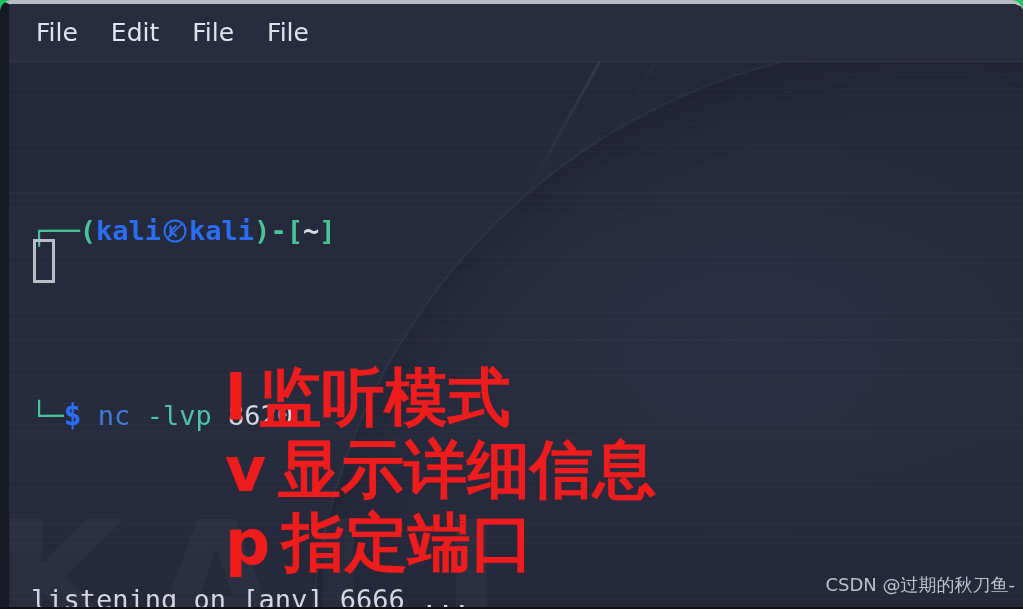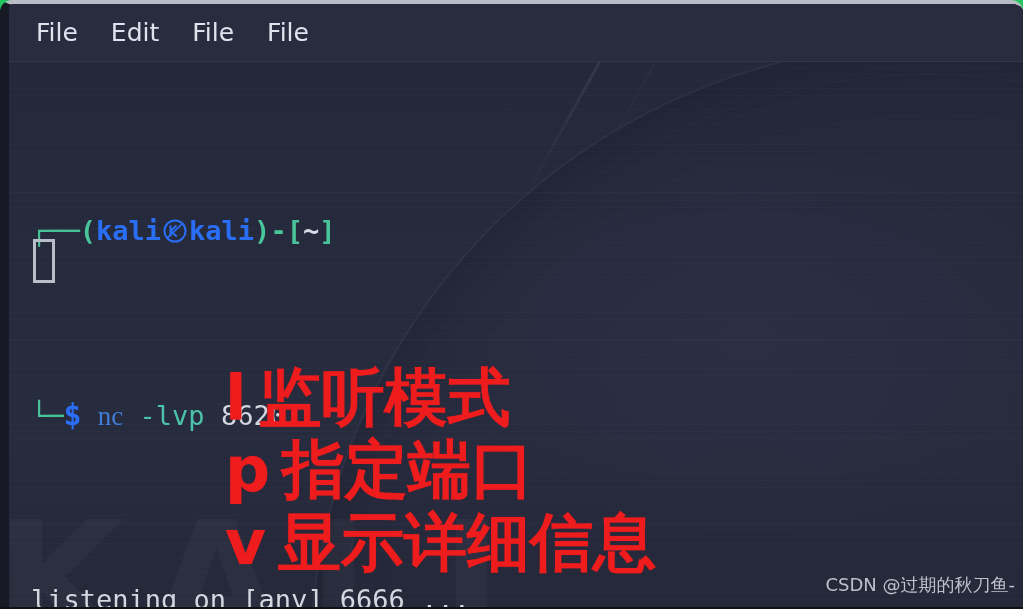--- a/index.html
+++ b/index.html
@@ -150,21 +150,21 @@
     font-family: "DejaVu Sans Mono", monospace;
     font-size: 27px;
     line-height: 46px;
     color: #cfd3dc;
     z-index: 5;
     white-space: pre;
   }
   .t-line { white-space: pre; }
   .c-green  { color: #49c59a; }
   .c-blue   { color: #2a6ef5; font-weight: 700; }
-  .c-blue2  { color: #3f7dd6; font-family: Liberation Serif, serif; }
+  .c-blue2  { color: #3f7dd6; }
   .c-cyan   { color: #4cc2a8; }
   .c-white  { color: #d3d7e0; }
   .c-dollar { color: #2a6ef5; font-weight: 700; font-size: 30px; }
   .c-tilde  { color: #d8dce6; font-weight: 700; }
   .bold     { font-weight: 700; }
 
   .kali-mark {
     display: inline-block;
     position: relative;
     width: 26px; height: 26px;
@@ -253,20 +253,20 @@
 
       <div class="t-line"><span class="c-green bold">└─</span><span class="c-dollar">$</span><span> </span><span class="c-blue2">nc</span><span> </span><span class="c-cyan">-lvp</span><span> </span><span class="c-white">8620</span></div>
 
       <div class="t-line c-white">listening on [any] 6666 ...</div>
     </div>
 
     <div class="cursor-block"></div>
 
     <div class="annotations">
       <div class="anno"><span class="key">l</span><span>监听模式</span></div>
+      <div class="anno"><span class="key">v</span><span>显示详细信息</span></div>
       <div class="anno"><span class="key">p</span><span>指定端口</span></div>
-      <div class="anno"><span class="key">v</span><span>显示详细信息</span></div>
     </div>
 
     <div class="watermark">CSDN @过期的秋刀鱼-</div>
 
   </div>
 </div>
 
 </body></html>

